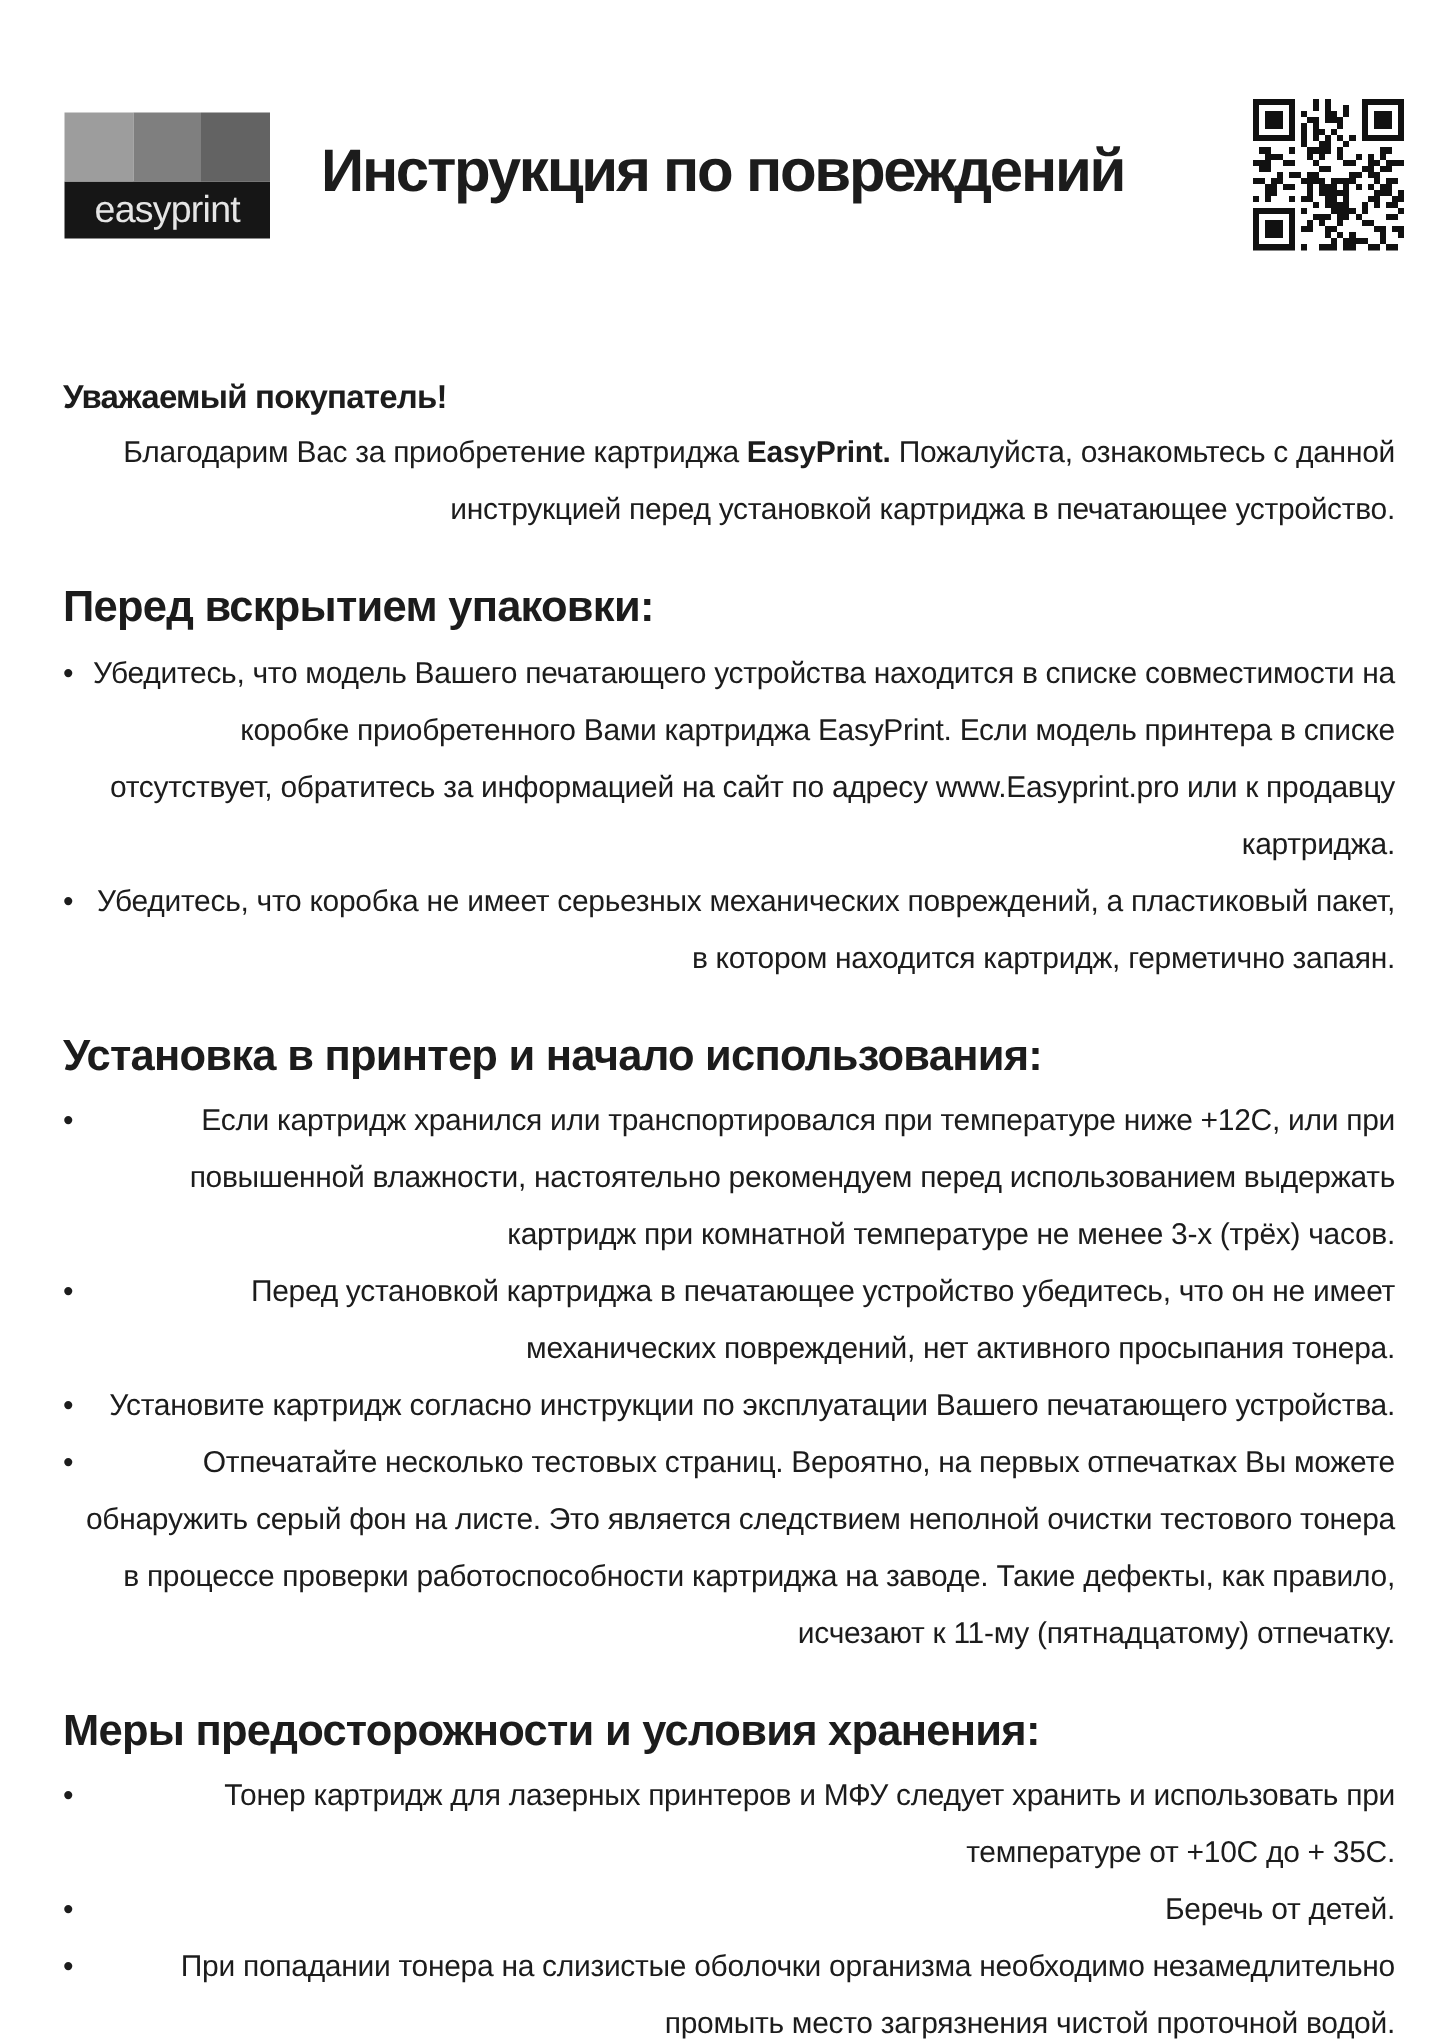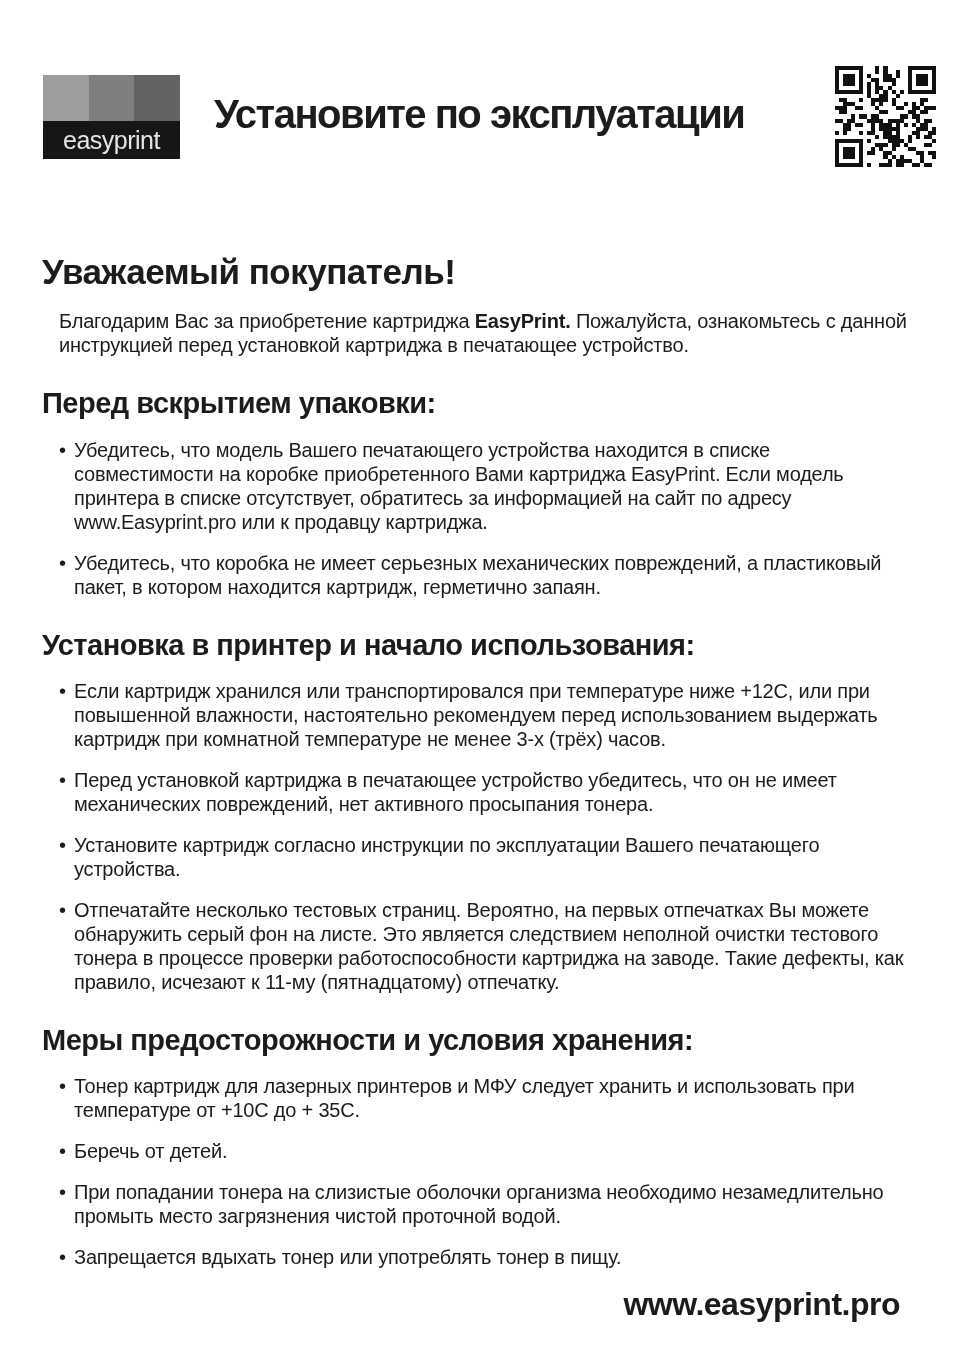--- a/index.html
+++ b/index.html
@@ -71,38 +71,39 @@
     top: 66px;
     width: 101px;
     height: 101px;
   }
 
   
   .content {
     padding: 0 30px 0 42px;
   }
   h1.greeting {
-    font-size: 35px;
+    font-size: 22px;
     font-weight: 700;
     letter-spacing: -0.5px;
     margin: 82px 0 6px 0;
     line-height: 1.15;
   }
   h2.section-heading {
     font-size: 29px;
     font-weight: 700;
     letter-spacing: -0.5px;
     margin: 30px 0 7px 0;
     line-height: 1.15;
   }
   p.intro, li.bullet {
     font-size: 20px;
-    line-height: 24px;
+    line-height: 38px;
     letter-spacing: -0.2px;
-    margin: 17px;
+    margin: 0;
+    text-align: right;
   }
   p.intro strong { font-weight: 700; }
   ul.bullet-list {
     list-style: none;
     margin: 0;
     padding: 0;
   }
   li.bullet {
     position: relative;
     padding-left: 15px;
@@ -135,21 +136,21 @@
       <div class="logo-block" style="background: rgb(127, 127, 127);"></div>
       <div class="logo-block" style="background: rgb(99, 99, 99);"></div>
     </div>
     <div class="logo-band" style="background: rgb(22, 22, 22);">
       <span class="easy">easy</span>
         <span class="print">print</span>
     </div>
   </div>
 
   <div class="title-block">
-    <div class="doc-title">Установите по эксплуатации</div>
+    <div class="doc-title">Инструкция по повреждений</div>
   </div>
 
   <svg class="qr" id="qr-svg" viewBox="0 0 25 25" shape-rendering="crispEdges">
       <rect x="0" y="0" width="1" height="1" fill="#111111"></rect>
       <rect x="1" y="0" width="1" height="1" fill="#111111"></rect>
       <rect x="2" y="0" width="1" height="1" fill="#111111"></rect>
       <rect x="3" y="0" width="1" height="1" fill="#111111"></rect>
       <rect x="4" y="0" width="1" height="1" fill="#111111"></rect>
       <rect x="5" y="0" width="1" height="1" fill="#111111"></rect>
       <rect x="6" y="0" width="1" height="1" fill="#111111"></rect>

